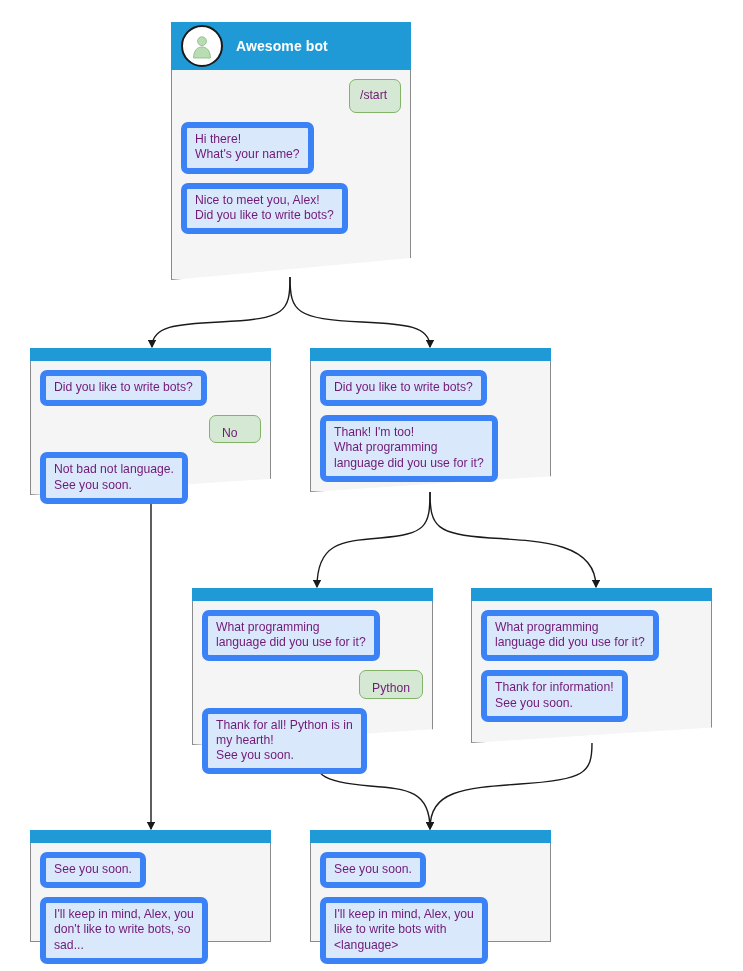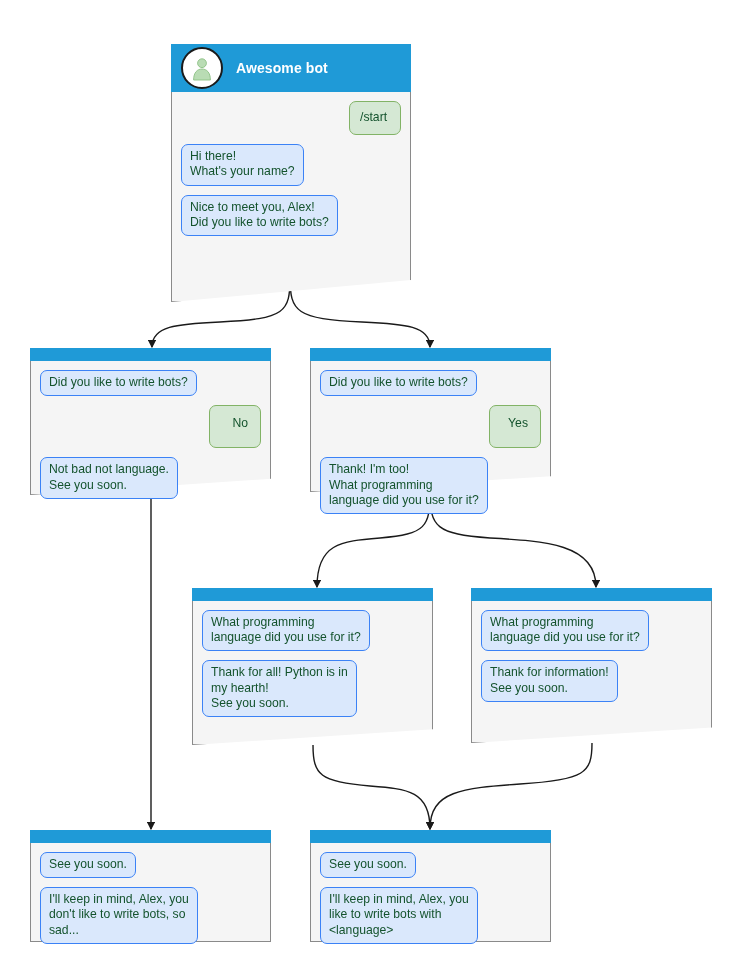--- a/index.html
+++ b/index.html
@@ -68,40 +68,40 @@
     position:relative;
     padding:9px 10px 10px 10px;
   }
   .msg{
     display:inline-block;
     max-width:82%;
     border-radius:7px;
     padding:4px 8px 5px 8px;
     font-size:12.2px;
     line-height:15.2px;
-    color:#14532d;
+    color:#701a75;
     white-space:pre-line;
     box-sizing:border-box;
   }
   .row{display:flex;margin-bottom:9px;}
   .row.left{justify-content:flex-start;}
   .row.right{justify-content:flex-end;}
   .row:last-child{margin-bottom:13px;}
   .msg.bot{
     background:#dae8fc;
-    border:1px solid #3b82f6;
+    border:6px solid #3b82f6;
   }
   .msg.user{
     background:#d5e8d4;
     border:1px solid #82b366;
     min-width:52px;
     text-align:left;
     padding:8px 10px 9px 10px;
   }
-  .msg.user.tall{padding:10px 12px 16px 12px;text-align:right;}
+  .msg.user.tall{padding:10px 12px 1px 12px;}
 </style>
 </head>
 <body>
 
 <div id="canvas">
 
   <svg id="edges" viewBox="0 0 743 971" xmlns="http://www.w3.org/2000/svg">
     <defs>
       <marker id="arrow" viewBox="0 0 10 10" refX="8.6" refY="5" markerWidth="6" markerHeight="6" orient="auto-start-reverse">
         <path d="M 0 0 L 10 5 L 0 10 z" fill="#1a1a1a"></path>
@@ -118,21 +118,21 @@
       <path d="M 430,492 C 430,527 436,534 490,538 C 545,541 596,544 596,587"></path>
 
       <path d="M 151,495 L 151,829"></path>
 
       <path d="M 313,745 C 313,775 320,782 370,786 C 408,789 430,791 430,829"></path>
 
       <path d="M 592,743 C 592,773 585,780 520,784 C 462,788 430,791 430,829"></path>
     </g>
   </svg>
 
-  <div class="node" style="left:171px;top:44px;width:240px;height:258px;">
+  <div class="node" style="left:171px;top:22px;width:240px;height:258px;">
     <div class="node-skew" style="clip-path:polygon(0 0, 100% 0, 100% 91.5%, 0 100%);"></div>
     <div class="node-body">
       <div class="titlebar tall">
         <div class="avatar">
           <svg width="26" height="26" viewBox="0 0 26 26" aria-hidden="true">
             <circle cx="13" cy="8.2" r="4.4" fill="#b9dcb4" stroke="#8cc184" stroke-width="0.9"></circle>
             <path d="M4.6 25 C4.6 17.4 8.4 14 13 14 C17.6 14 21.4 17.4 21.4 25 Z" fill="#b9dcb4" stroke="#8cc184" stroke-width="0.9"></path>
           </svg>
         </div>
         <div class="bot-title">Awesome bot</div>
@@ -173,41 +173,41 @@
   </div>
 
   <div class="node" style="left:310px;top:348px;width:241px;height:144px;">
     <div class="node-skew" style="clip-path:polygon(0 0, 100% 0, 100% 89%, 0 100%);"></div>
     <div class="node-body">
       <div class="titlebar"></div>
       <div class="chat">
         <div class="row left">
           <span class="msg bot">Did you like to write bots?</span>
         </div>
-        <div class="row right">
-          <span class="msg user tall">Yes</span>
-        </div>
         <div class="row left">
           <span class="msg bot">Thank! I'm too!
 What programming
 language did you use for it?</span>
         </div>
       </div>
     </div>
   </div>
 
   <div class="node" style="left:192px;top:588px;width:241px;height:157px;">
     <div class="node-skew" style="clip-path:polygon(0 0, 100% 0, 100% 90%, 0 100%);"></div>
     <div class="node-body">
       <div class="titlebar"></div>
       <div class="chat">
         <div class="row left">
           <span class="msg bot">What programming
 language did you use for it?</span>
         </div>
+        <div class="row right">
+          <span class="msg user tall">Python</span>
+        </div>
         <div class="row left">
           <span class="msg bot">Thank for all! Python is in
 my hearth!
 See you soon.</span>
         </div>
       </div>
     </div>
   </div>
 
   <div class="node" style="left:471px;top:588px;width:241px;height:155px;">

